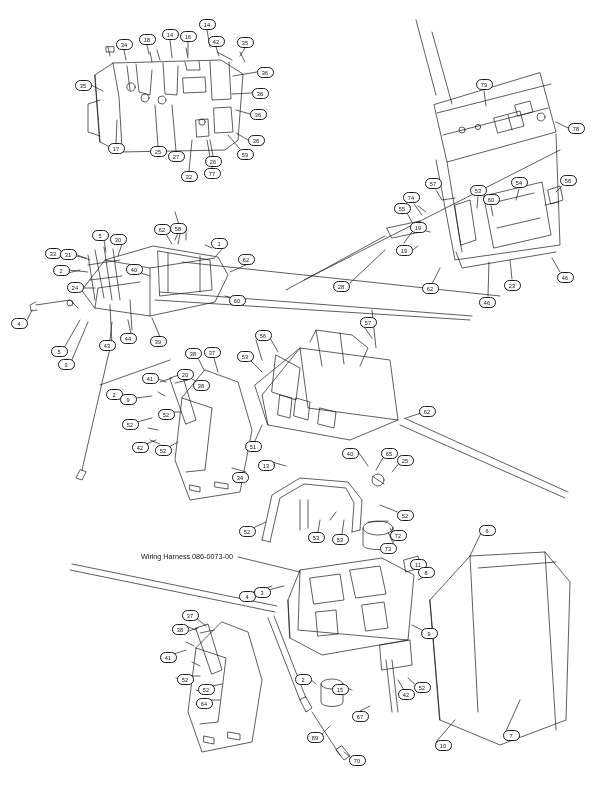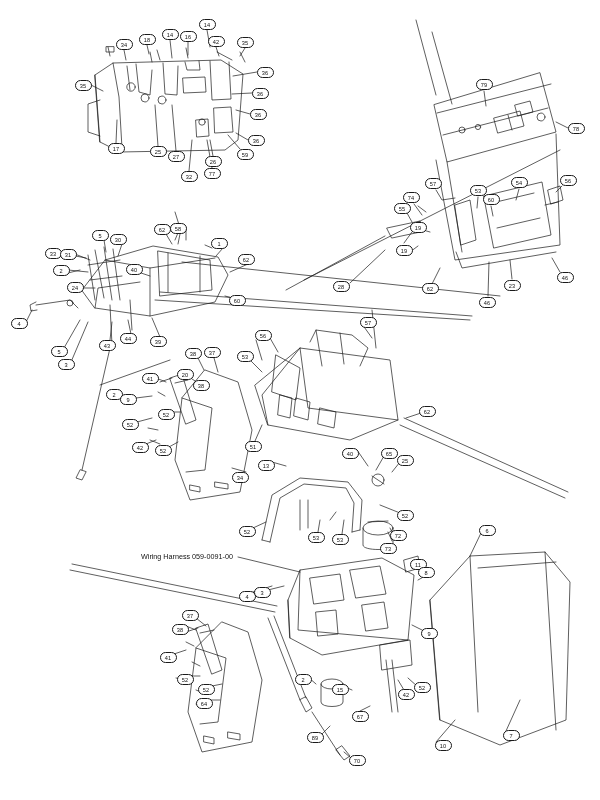--- a/index.html
+++ b/index.html
@@ -321,21 +321,21 @@
       <path d="M420 563 L412 568"></path>
       <path d="M427 575 L418 580"></path>
       <path d="M424 631 L412 625"></path>
       <path d="M392 541 L388 532"></path>
       <path d="M394 536 L390 528"></path>
 
       <path d="M238 557 L300 572"></path>
     </g>
   </svg>
 
-  <div class="note-label" style="left:140px; top:552px;">Wiring Harness 059-0091-00</div>
+  <div class="note-label" style="left:140px; top:552px;">Wiring Harness 086-0073-00</div>
 
   <div class="callout" style="left:83px; top:85px;">35</div>
   <div class="callout" style="left:124px; top:44px;">34</div>
   <div class="callout" style="left:147px; top:39px;">18</div>
   <div class="callout" style="left:170px; top:34px;">14</div>
   <div class="callout" style="left:188px; top:36px;">16</div>
   <div class="callout" style="left:207px; top:24px;">14</div>
   <div class="callout" style="left:216px; top:41px;">42</div>
   <div class="callout" style="left:245px; top:42px;">35</div>
   <div class="callout" style="left:265px; top:72px;">36</div>

